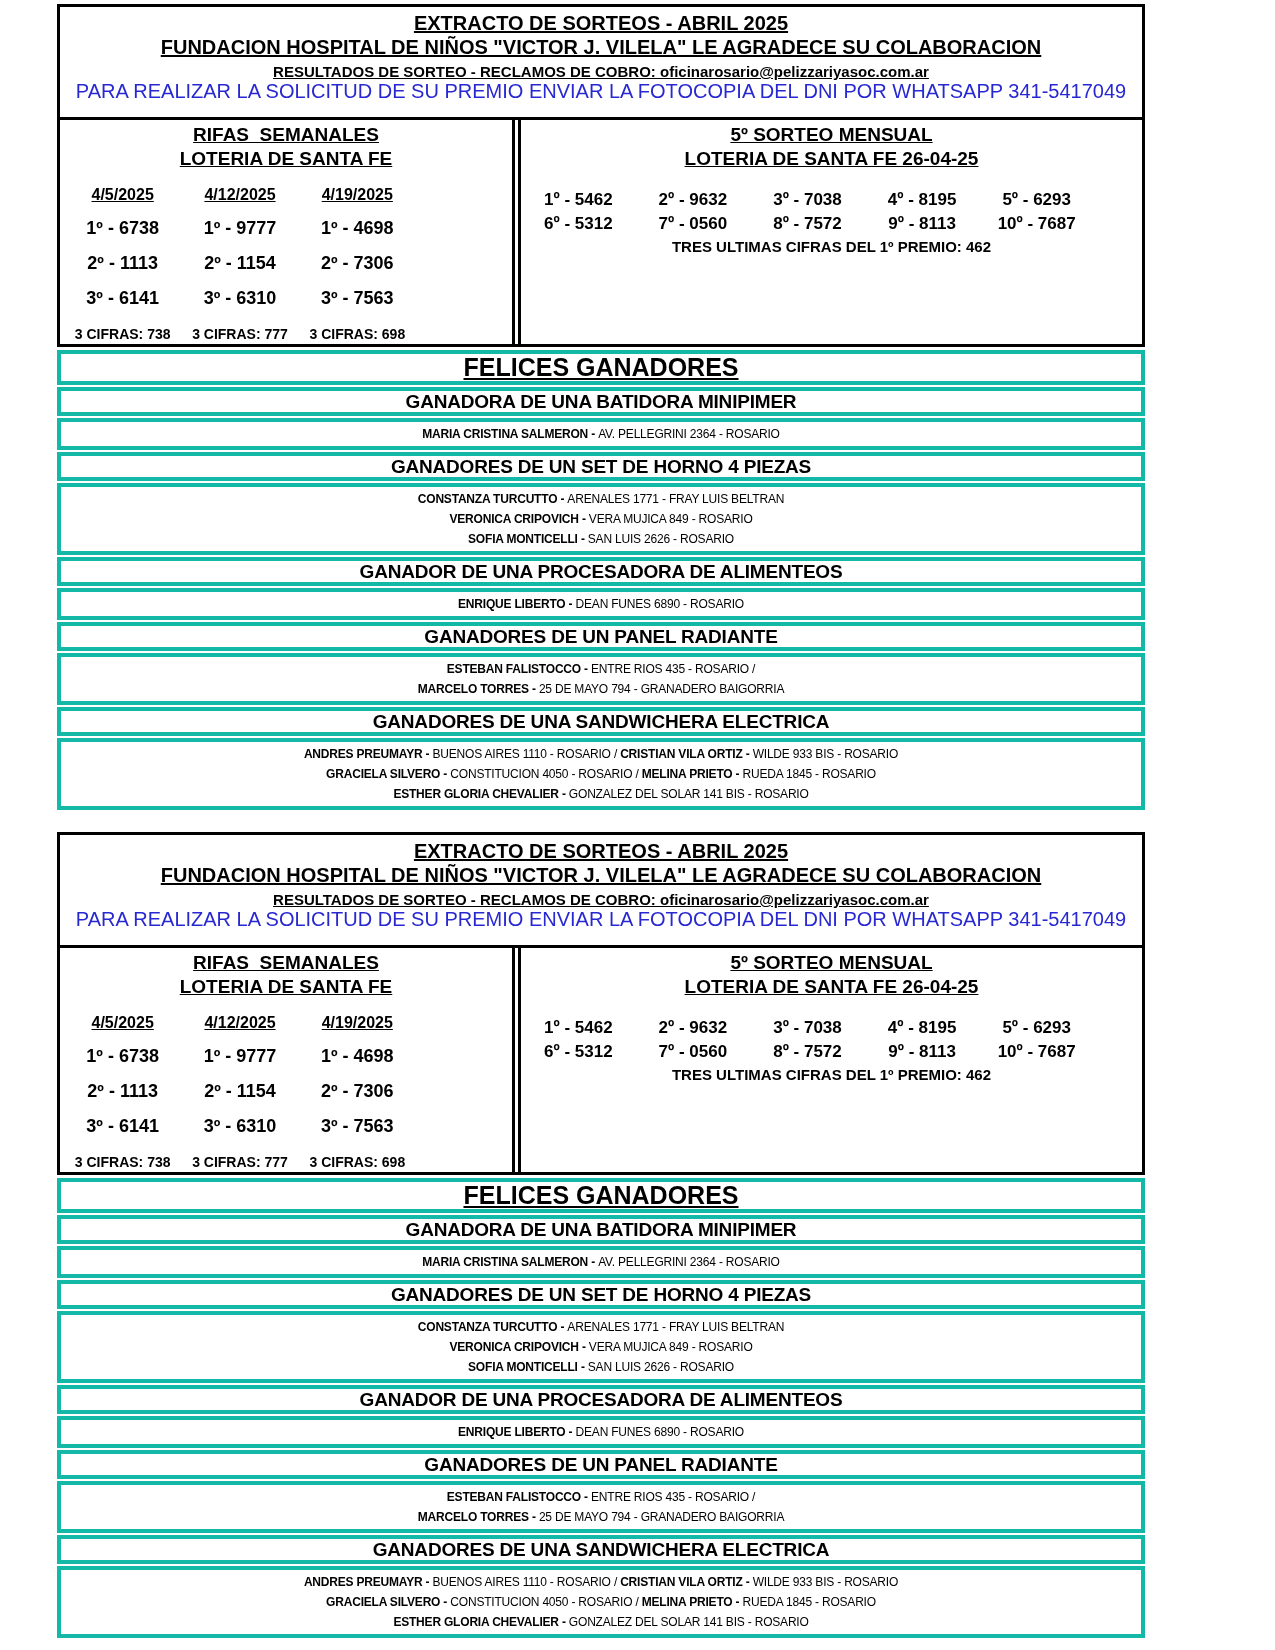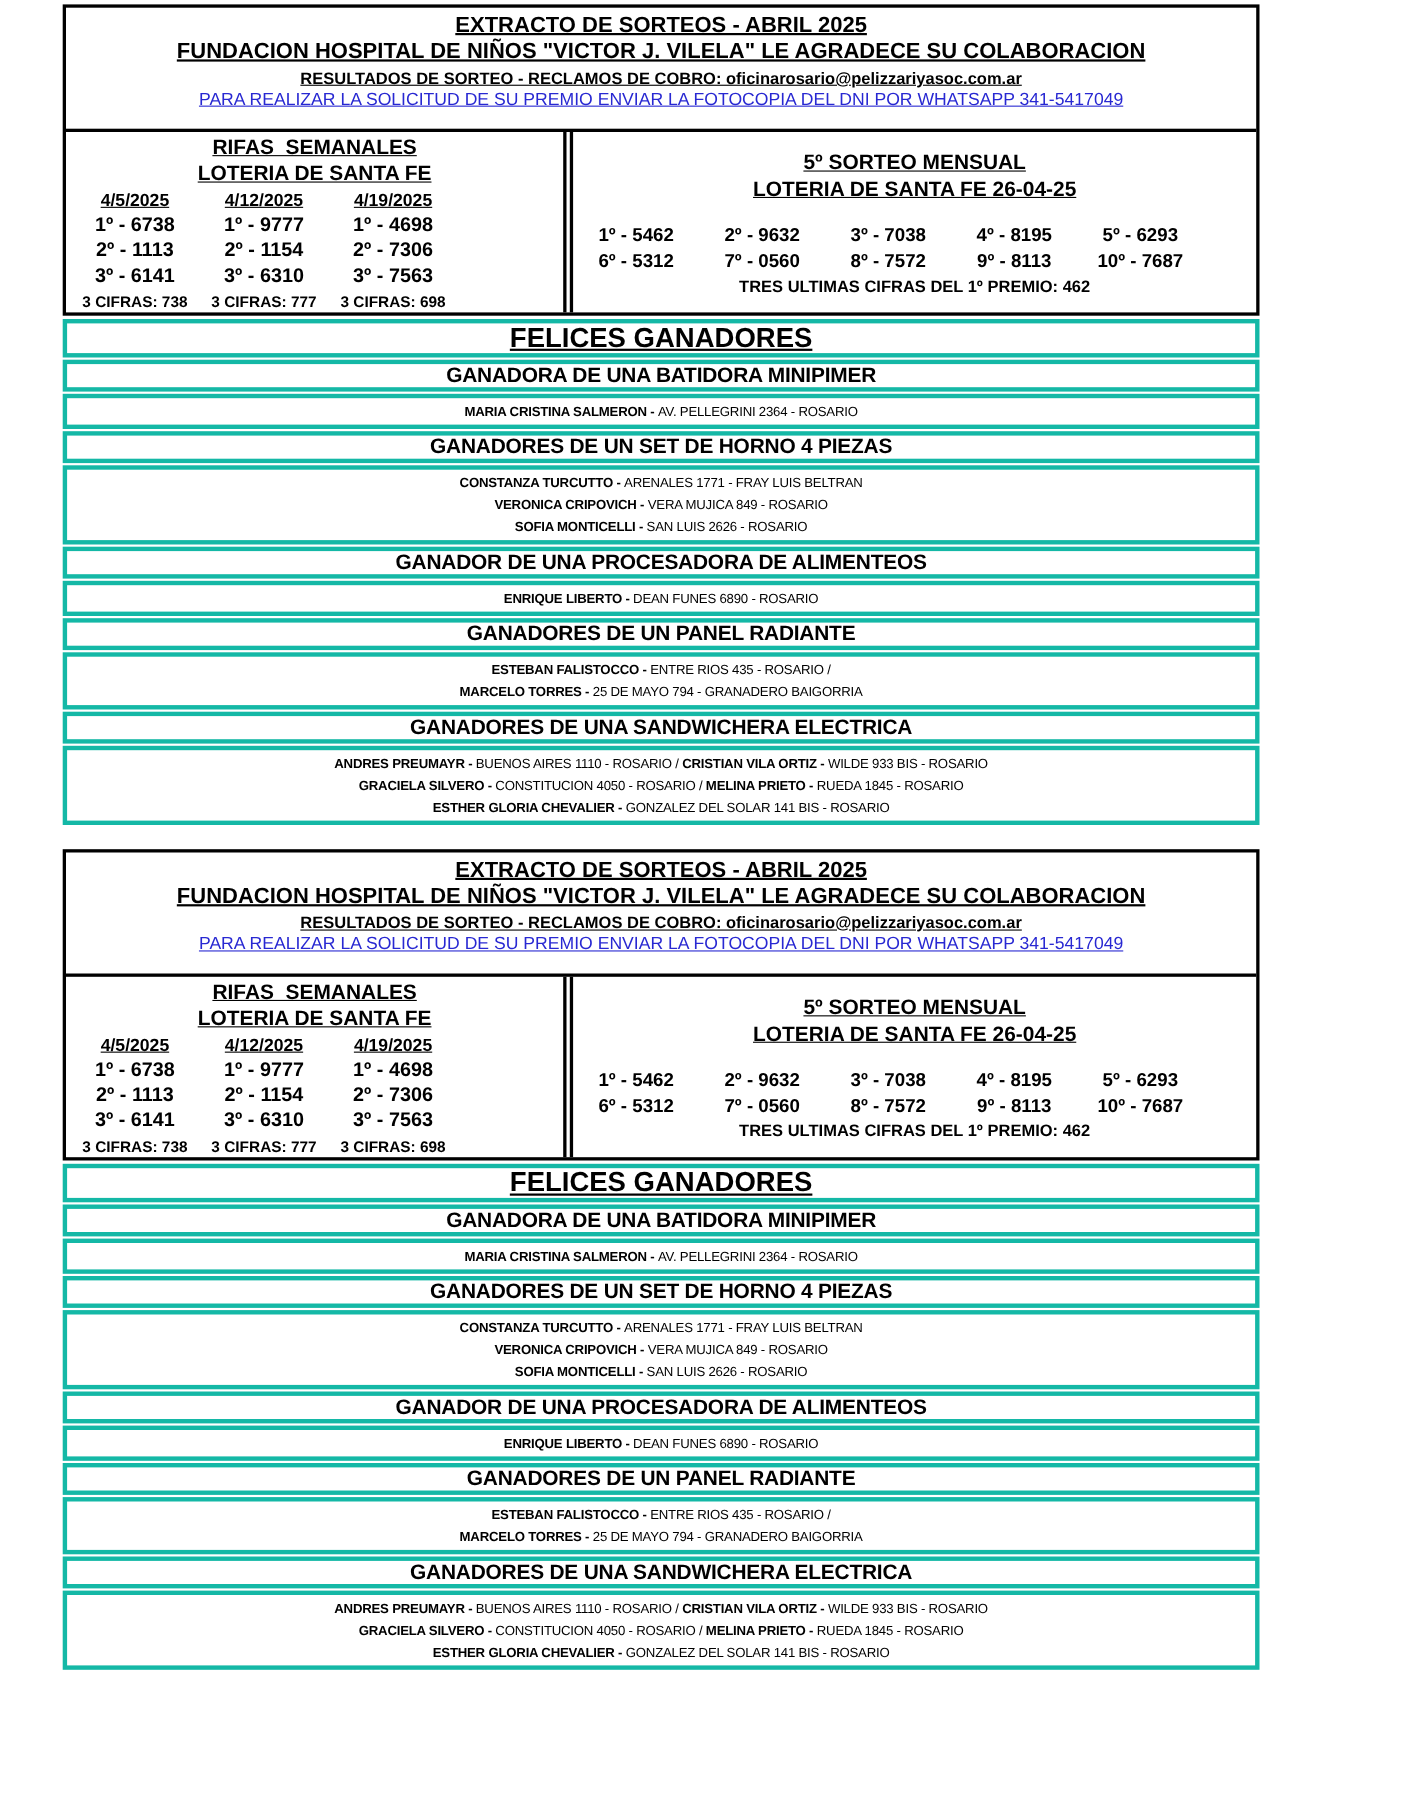--- a/index.html
+++ b/index.html
@@ -34,45 +34,45 @@
   }
   .t-org {
     font-size: 20px; font-weight: bold; text-decoration: underline;
     line-height: 25px;
   }
   .t-res {
     font-size: 15px; font-weight: bold; text-decoration: underline;
     line-height: 19px; margin-top: 2px;
   }
   .t-link {
-    font-size: 16px; text-decoration: underline;
+    font-size: 20px; 
     line-height: 20px; color: #2828d2; cursor: pointer;
   }
   
   .lotto {
     border-top: 3px solid #000;
     display: flex;
-    align-items: center;
+    align-items: flex-start;
     min-height: 158px;
   }
   .wcol { width: 452px; padding-top: 3px; }
   .mcol { flex: 1; padding-top: 3px; }
   .vdiv {
     width: 3px;
     border-left: 3px solid #000;
     border-right: 3px solid #000;
     align-self: stretch;
   }
   .panel-title {
     text-align: center; font-size: 19px; font-weight: bold;
     text-decoration: underline; line-height: 24px; white-space: pre;
   }
   .wgrid { width: 352px; margin-left: 4px; }
   .wrow { display: flex; }
-  .wrow > div { flex: 1; text-align: center; }
+  .wrow > div { flex: 1; text-align: center; margin-top: 12px; }
   .wdate {
     font-size: 16px; font-weight: bold; text-decoration: underline;
     line-height: 20px; padding-top: 2px;
   }
   .wnum { font-size: 18px; font-weight: bold; line-height: 23px; }
   .wcif { font-size: 14px; font-weight: bold; line-height: 19px; padding-top: 3px; white-space: nowrap; }
   .mrows { padding-right: 48px; }
   .mspacer { height: 17px; }
   .mrow { display: flex; }
   .mrow > div { flex: 1; text-align: center; font-size: 17px; font-weight: bold; line-height: 24px; white-space: nowrap; }

